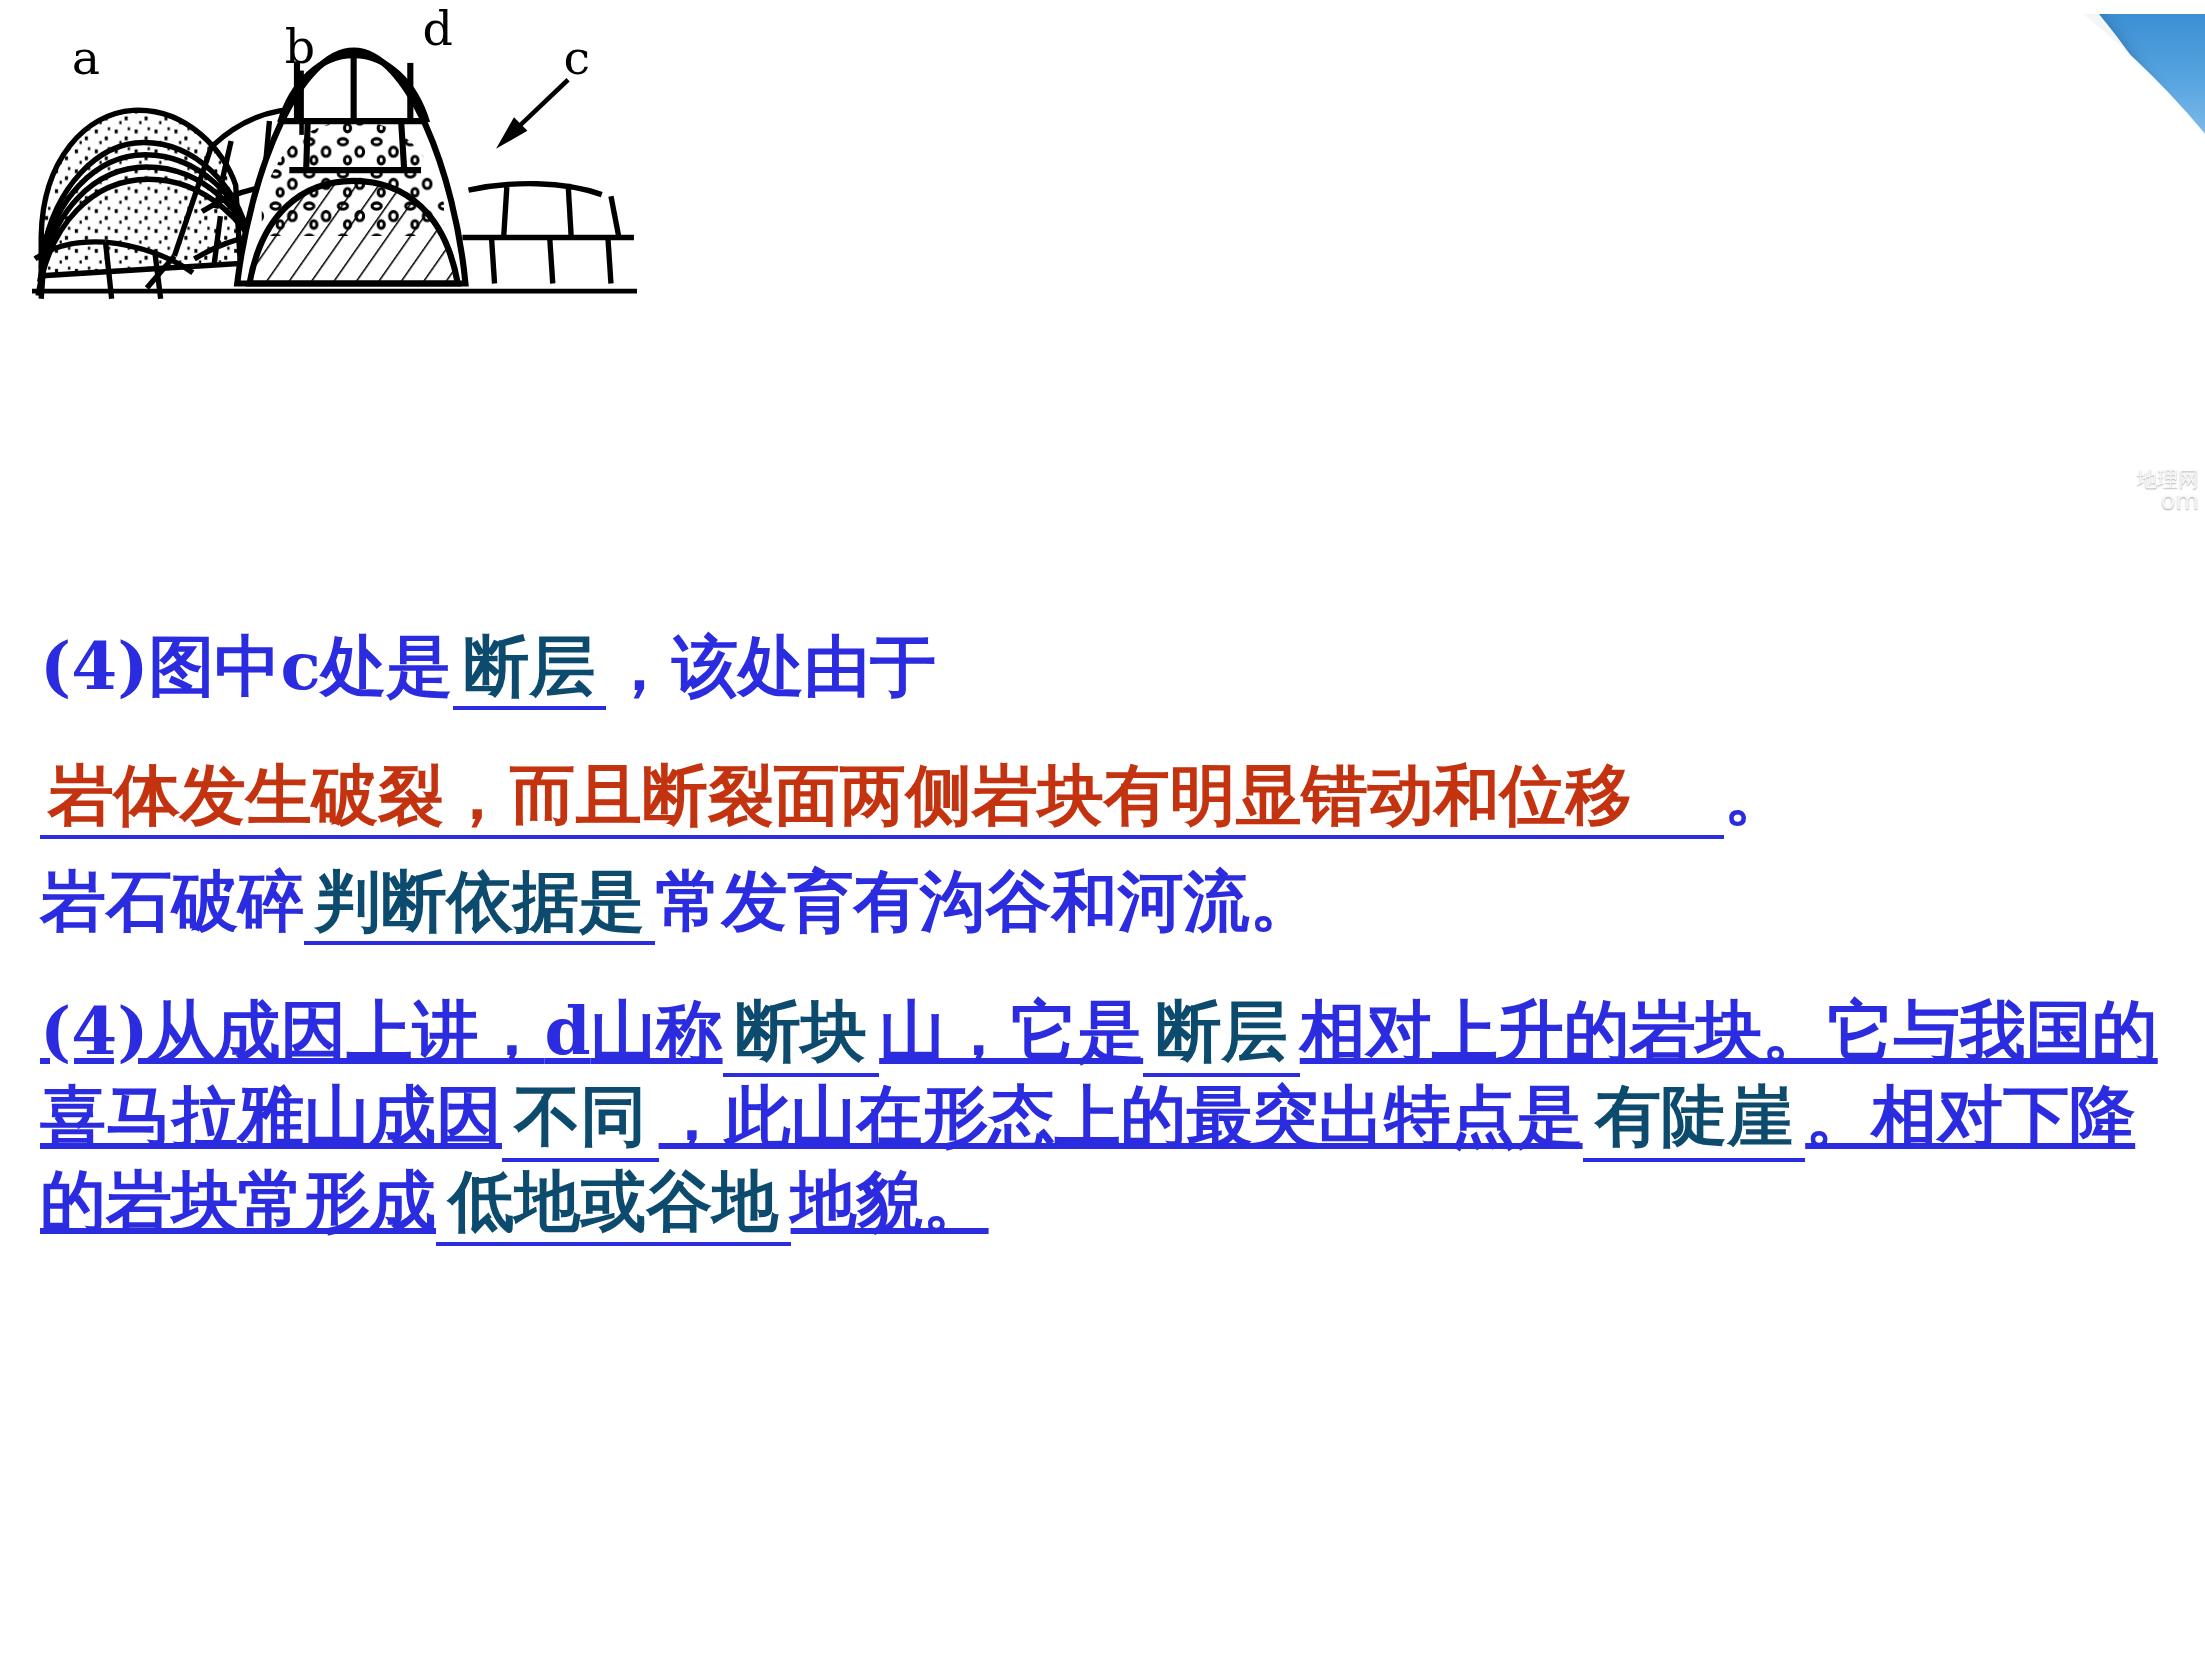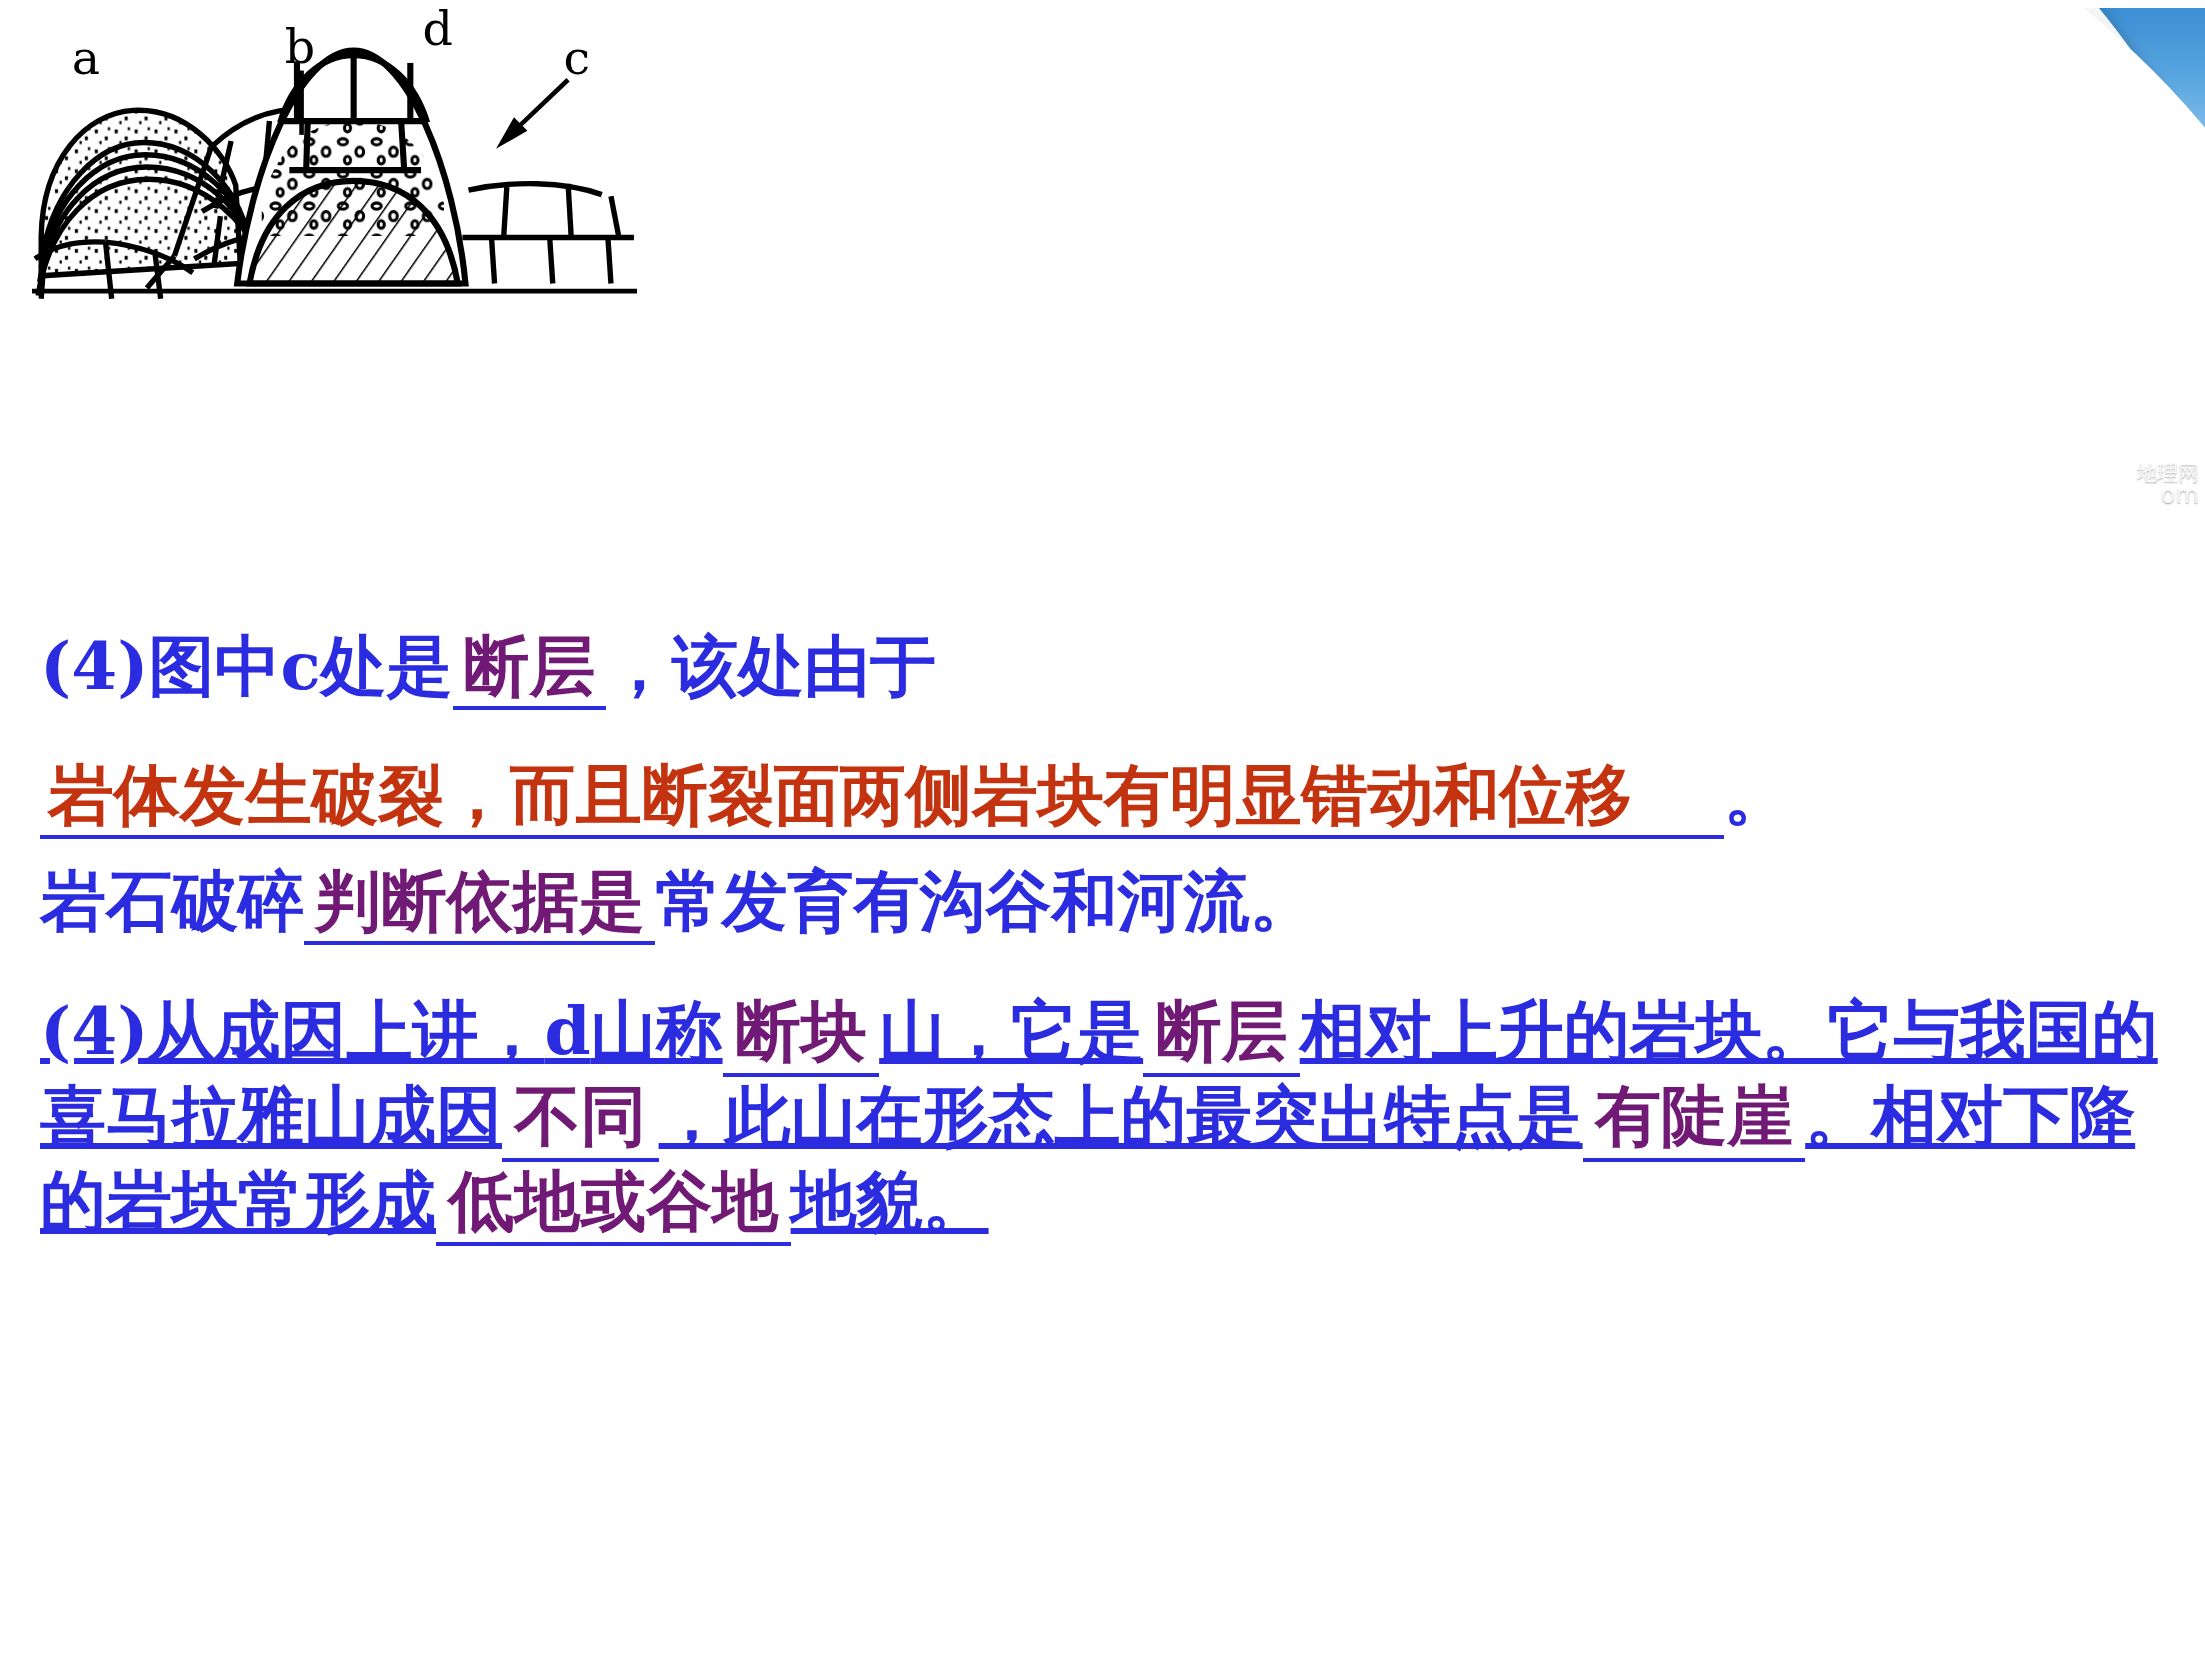--- a/index.html
+++ b/index.html
@@ -5,21 +5,21 @@
   html,body{margin:0;padding:0;}
   body{
     width:2205px;height:1654px;
     background:#ffffff;
     font-family:"DejaVu Serif", serif;
     overflow:hidden;
     position:relative;
   }
   
   #deco{
-    position:absolute;top:8px;left:1179px;width:1026px;height:505px;
+    position:absolute;top:14px;left:1179px;width:1026px;height:505px;
     overflow:hidden;
   }
   #photo{
     position:absolute;top:0;left:0;width:1026px;height:505px;
     background:
       radial-gradient(ellipse 92px 199px at 563px 230px, rgba(120,60,20,.55) 0%, rgba(120,60,20,0) 62%),
       linear-gradient(to bottom,
         #3b8fd4 0%, #59a6e0 14%, #8cc3ec 28%, #bcd9ef 40%,
         #e4cfa2 47%, #c89a5d 53%, #b07d3e 60%,
         #c28a45 70%, #ab7234 82%, #96602a 100%);
@@ -93,21 +93,21 @@
     color:#2b2be0;
     font-size:66px;
     line-height:1.16;
     white-space:nowrap;
   }
   .p3a{margin-bottom:47px;}
   .p3b{margin-bottom:24px;}
   .p3c{margin-bottom:47px;}
   .blk{color:#2b2be0;}
   .ans{
-    color:#701a75;
+    color:#0c4a6e;
     border-bottom:4.6px solid #2b2be0;
     padding:0 10.7px 1.5px 10.7px;
     display:inline-block;
   }
   .answ{
     color:#c4330f;
     border-bottom:4.6px solid #2b2be0;
     padding:0 7.7px 1.5px 7.7px;
     display:inline-block;
   }

